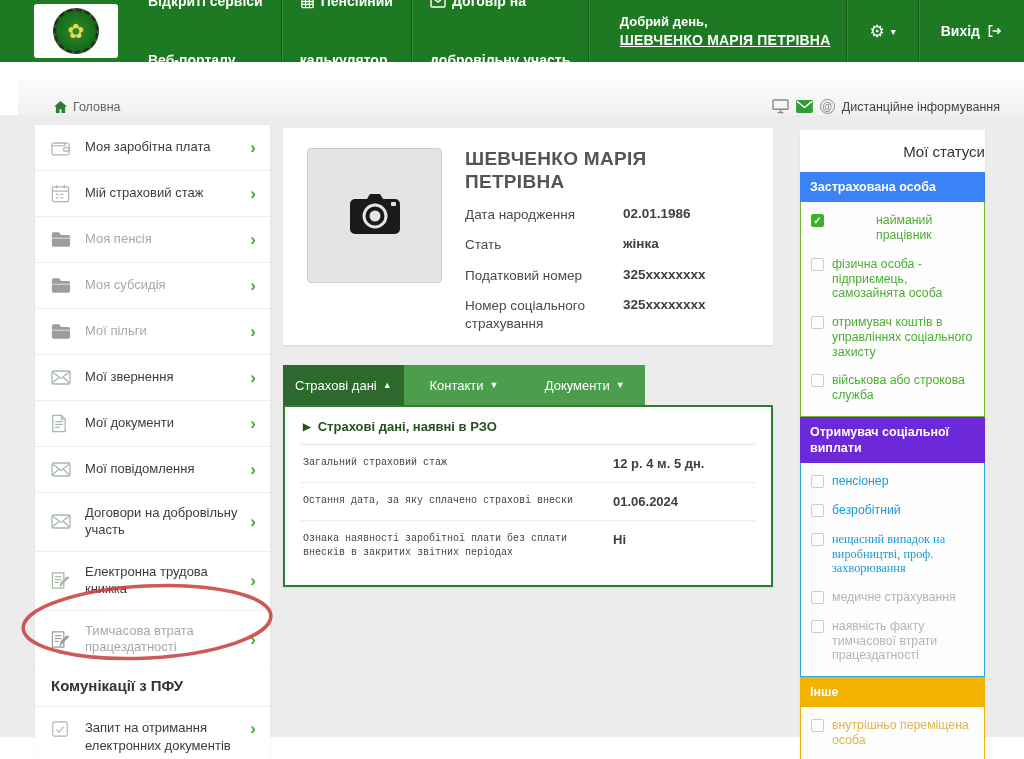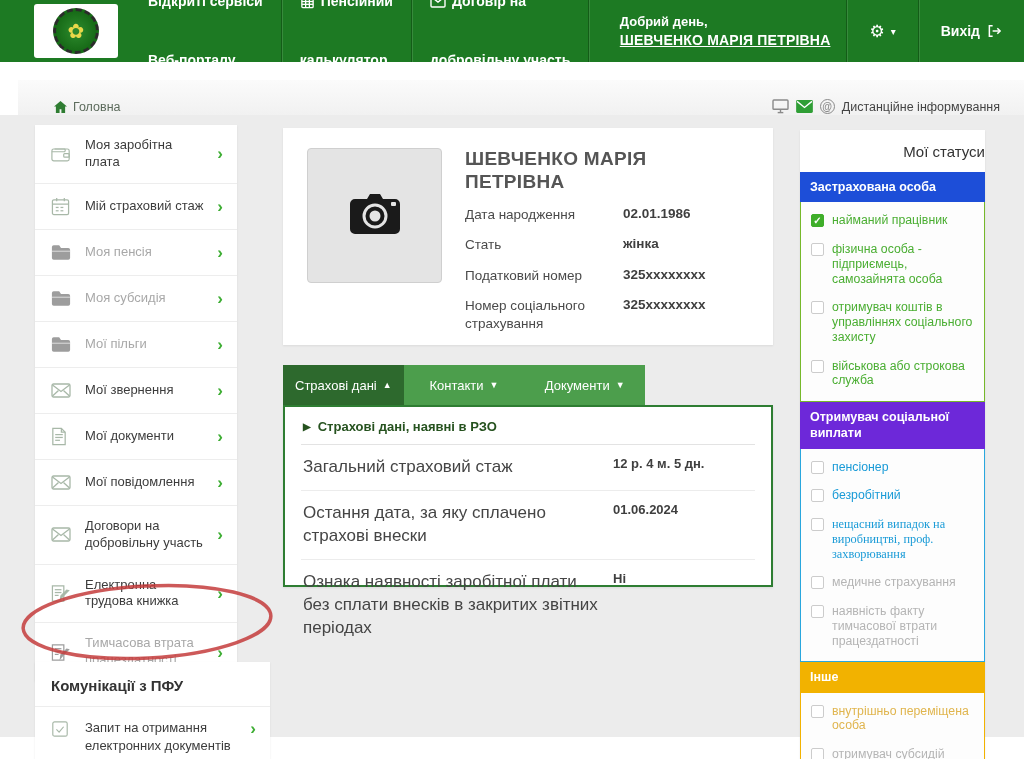--- a/index.html
+++ b/index.html
@@ -40,21 +40,21 @@
   .mini-ic { display:inline-flex; align-items:center; cursor:pointer; }
   .at-circle { width:15px; height:15px; border-radius:50%; border:1.5px solid #8a8a8a; color:#8a8a8a;
                font-size:10px; display:flex; align-items:center; justify-content:center; font-weight:bold; }
 
   
   .content-bg { position:absolute; left:0; top:115px; width:1024px; height:622px; background:#ececec; }
 
   .card { position:absolute; background:#fff; box-shadow:0 1px 2px rgba(0,0,0,.08); }
 
   
-  .side-card { left:35px; top:125px; width:202px; }
+  .side-card { left:35px; top:125px; width:235px; }
   .side-item { display:flex; align-items:center; gap:12px; padding:12px 14px 12px 16px;
                border-bottom:1px solid #ededed; cursor:pointer; min-height:46px; }
   .side-item:last-child { border-bottom:none; }
   .side-item .icon { width:22px; flex:0 0 22px; color:#a8b8a8; display:flex; }
   .side-item.disabled .icon { color:#9d9d9d; }
   .side-item .lbl { flex:1; font-size:13px; color:#3c3c3c; line-height:1.3; }
   .side-item.disabled .lbl { color:#a8a8a8; }
   .side-item .chev { color:#3fae35; font-size:17px; font-weight:bold; line-height:1; }
 
   .comms-card { left:35px; top:662px; width:235px; height:97px; }
@@ -82,21 +82,21 @@
   .tab .tcaret { font-size:9px; }
 
   
   .ins-panel { position:absolute; left:283px; top:405px; width:490px; height:182px; background:#fff;
                border:2px solid #2e7d32; box-shadow:0 1px 2px rgba(0,0,0,.08); padding:0 16px; }
   .ins-head { display:flex; align-items:center; gap:7px; padding:12px 2px 10px;
               font-size:13px; font-weight:bold; color:#26521f; border-bottom:1px solid #e3e3e3; }
   .ins-head .tri { color:#26521f; font-size:10px; }
   .ins-row { display:flex; padding:11px 2px; border-bottom:1px solid #ececec; align-items:flex-start; }
   .ins-row:last-child { border-bottom:none; }
-  .ins-row .il { width:300px; flex:0 0 300px; font-size:17px; color:#454545; line-height:1.35; }
+  .ins-row .il { width:300px; flex:0 0 300px; font-size:10px; color:#454545; line-height:1.35;font-family:Liberation Mono, monospace; }
   .ins-row .iv { font-size:13px; font-weight:bold; color:#3f3f3f; padding-left:10px; }
 
   
   .status-card { left:800px; top:130px; width:185px; min-height:582px; padding-bottom:6px; }
   .status-title { text-align:right; font-size:15px; font-weight:normal; color:#333; padding:13px 0 12px; }
   .sgroup-head { padding:7px 10px; color:#fff; font-size:12.5px; font-weight:bold; line-height:1.3; }
   .sgroup-items { border:1px solid transparent; border-top:none; padding:4px 0 6px; background:#fdfdfd; }
   .s-item { display:flex; align-items:flex-start; gap:8px; padding:7px 10px; font-size:12.3px; line-height:1.2; }
   .cbx { width:13px; height:13px; flex:0 0 13px; background:#fff; border:1px solid #ccc; border-radius:2px;
          margin-top:1px; display:flex; align-items:center; justify-content:center; cursor:pointer; }
@@ -426,25 +426,25 @@
     <span class="il">Ознака наявності заробітної плати без сплати внесків в закритих звітних періодах</span>
     <span class="iv">Ні</span>
   </div>
       </div>
   </div>
 
   <div class="card status-card">
     <div class="status-title">Мої статуси</div>
     <div id="status-groups">
         <div class="sgroup">
-    <div class="sgroup-head" style="background: #1d4ed8;">Застрахована особа</div>
+    <div class="sgroup-head" style="background: #3b82f6;">Застрахована особа</div>
     <div class="sgroup-items" style="border-color: rgb(118, 184, 42);">
             <div class="s-item">
     <span class="cbx checked">✓</span>
-    <span class="slbl" style="color: rgb(74, 174, 50);">найманий працівник</span>
+    <span class="slbl" style="color: rgb(74, 174, 50); margin-left: 44px;">найманий працівник</span>
   </div>
             <div class="s-item">
     <span class="cbx"></span>
     <span class="slbl" style="color: rgb(74, 174, 50);">фізична особа - підприємець, самозайнята особа</span>
   </div>
             <div class="s-item">
     <span class="cbx"></span>
     <span class="slbl" style="color: rgb(74, 174, 50);">отримувач коштів в управліннях соціального захисту</span>
   </div>
             <div class="s-item">

